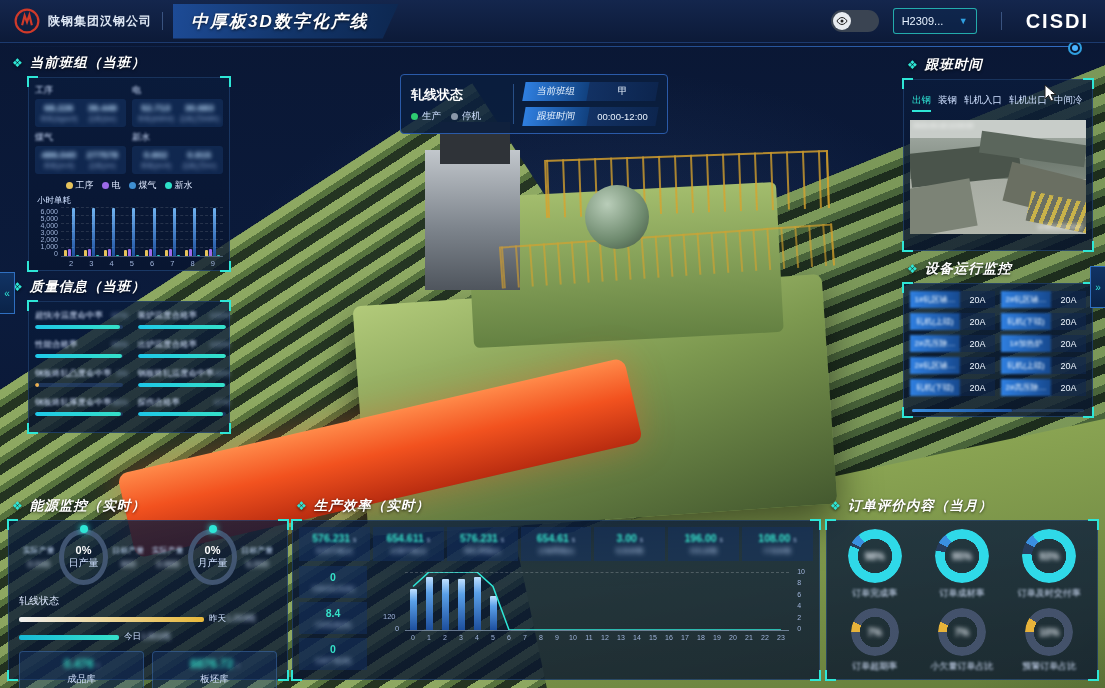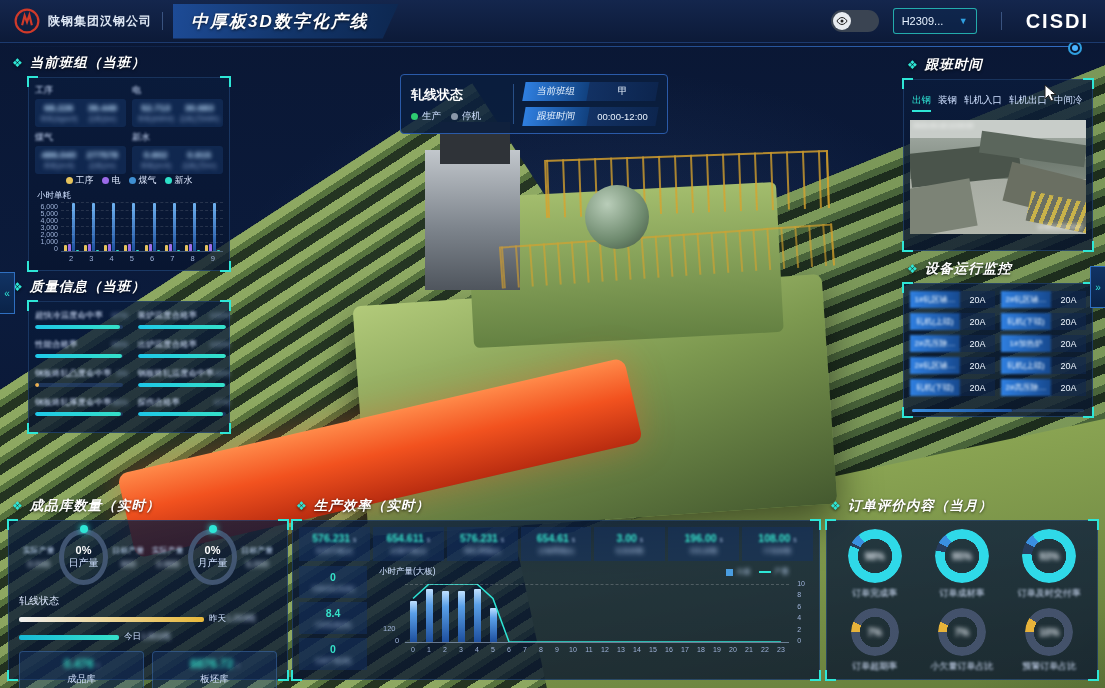--- a/index.html
+++ b/index.html
@@ -83,21 +83,21 @@
   .bl1{filter:blur(1px);} .bl2{filter:blur(2px);} .bl3{filter:blur(2.6px);}
   
   .p-energy{left:8px;top:54px;width:224px;}
   .p-energy .pbody{margin-left:20px;width:202px;height:194px;padding:6px;}
   .e-groups{display:grid;grid-template-columns:1fr 1fr;gap:4px 6px;}
   .e-gname{font-size:9px;color:#cfe0ff;margin-bottom:2px;}
   .e-card{background:rgba(22,52,100,.55);border-radius:3px;display:flex;padding:3px 2px;}
   .e-cell{flex:1;text-align:center;}
   .e-val{font-size:9.5px;color:#bfe0ff;font-weight:bold;}
   .e-unit{font-size:7px;color:#8ba6cf;margin-top:1px;}
-  .e-legend{display:flex;justify-content:center;gap:8px;}
+  .e-legend{display:flex;justify-content:center;gap:8px;margin-top:5px;}
   .e-leg{display:flex;align-items:center;gap:3px;font-size:9px;color:#dfe9ff;}
   .e-leg .dot{width:7px;height:7px;border-radius:50%;}
   .ec-title{font-size:8.5px;color:#cfe0ff;margin:3px 0 1px 2px;}
   .ec{display:flex;}
   .ec-y{width:26px;display:flex;flex-direction:column;justify-content:space-between;height:48px;
     font-size:7px;color:#9fb3d9;text-align:right;padding-right:3px;box-sizing:border-box;}
   .ec-right{flex:1;}
   .ec-plot{position:relative;height:48px;display:flex;justify-content:space-around;align-items:flex-end;
     border-bottom:1px solid rgba(150,180,220,.4);}
   .ec-grid{position:absolute;left:0;right:0;border-top:1px dashed rgba(255,255,255,.12);}
@@ -647,21 +647,21 @@
         </div>
       <div class="dev-scroll">
           <div class="dev-thumb"></div>
         </div>
     </div>
   </section>
 
   <section class="panel p-prod">
     <div class="ptitle">
       <span class="dmd">❖</span>
-      <span>成品库数量（实时）</span>
+      <span>能源监控（实时）</span>
     </div>
     <div class="pbody">
       <span class="cnr tl"></span>
         <span class="cnr tr"></span>
       <span class="cnr bl"></span>
         <span class="cnr br"></span>
       <div class="pg-row" id="prod-gauges">
           <div class="pg-side">
             <div class="lab bl1">实际产量</div>
             <div class="val bl2">0.045</div>
@@ -760,33 +760,20 @@
             <div class="eff-scell">
               <div class="val">8.4</div>
               <div class="lab bl3">小时轧制(块)</div>
             </div>
             <div class="eff-scell">
               <div class="val">0</div>
               <div class="lab bl3">当班产量(吨)</div>
             </div>
           </div>
         <div class="hc">
-          <div class="hc-head">
-            <span>小时产量(大板)</span>
-            <span class="hc-legend" id="hc-legend">
-                <div class="hc-leg">
-                  <div class="sw"></div>
-                  <div class="bl2">大板</div>
-                </div>
-                <div class="hc-leg">
-                  <div class="ln"></div>
-                  <div class="bl2">产量</div>
-                </div>
-              </span>
-          </div>
           <div class="hc-wrap">
             <div class="hc-ylab l120">120</div>
             <div class="hc-ylab l0">0</div>
             <div class="hc-plot" id="hc-plot">
               <svg class="hc-line" id="hc-line" viewBox="0 0 382 58" preserveAspectRatio="none">
                   <polyline points="8.0,14.5 23.9,0.0 39.8,0.0 55.7,0.0 71.6,0.0 87.5,14.5 103.5,58.0 119.4,58.0 135.3,58.0 151.2,58.0 167.1,58.0 183.0,58.0 199.0,58.0 214.9,58.0 230.8,58.0 246.7,58.0 262.6,58.0 278.5,58.0 294.5,58.0 310.4,58.0 326.3,58.0 342.2,58.0 358.1,58.0 374.0,58.0" fill="none" stroke="#2ee6d6" stroke-width="1.5"></polyline>
                 </svg>
             <div class="hc-grid"></div>
                 <div class="hb-slot">
                   <div class="hb" style="height: 70.8333%;"></div>

